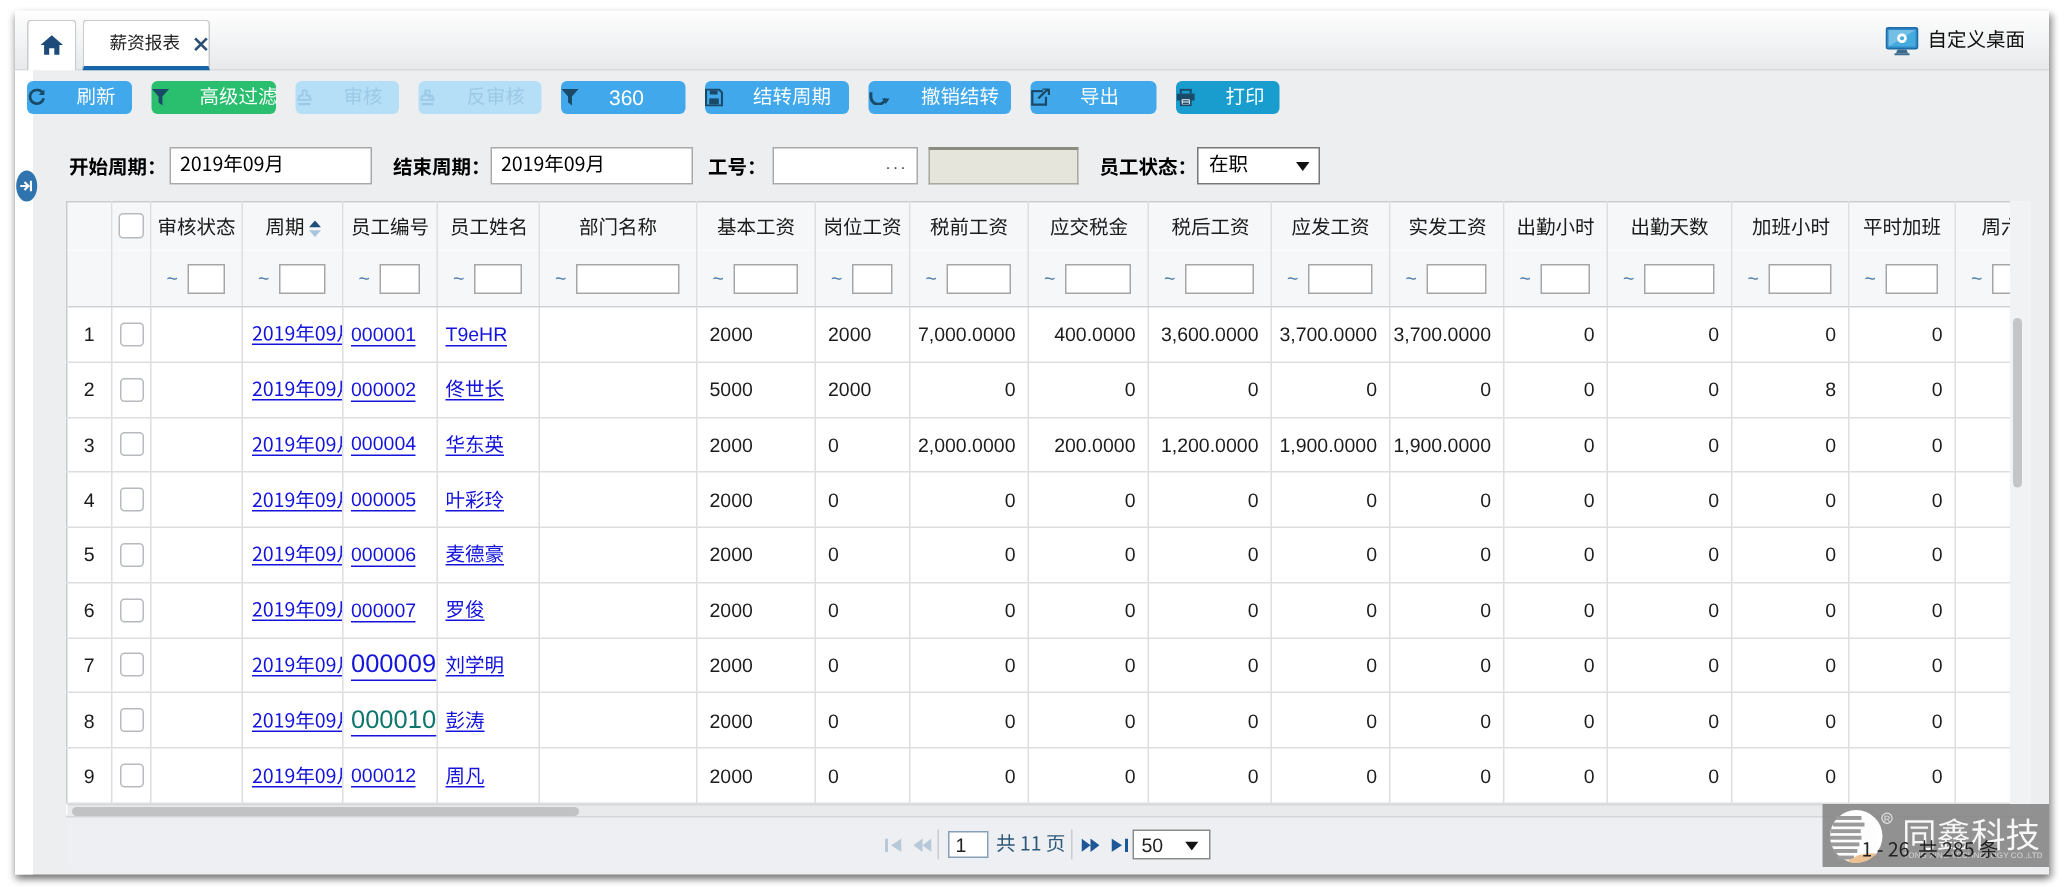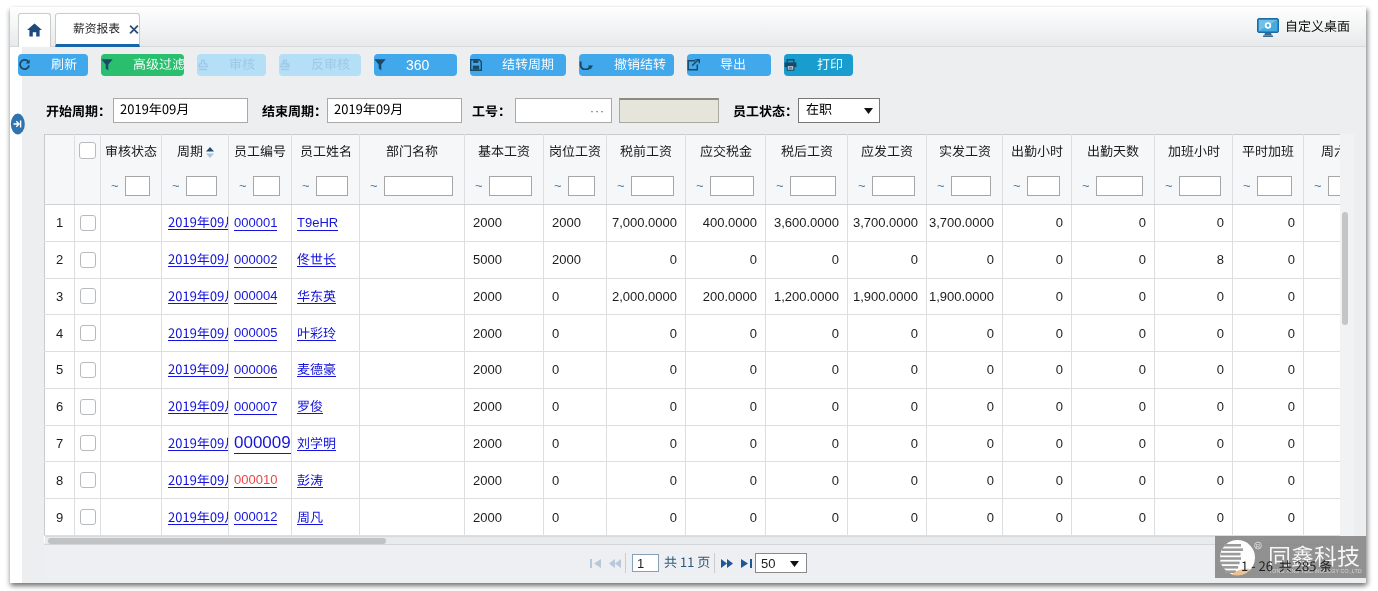--- a/index.html
+++ b/index.html
@@ -1343,21 +1343,21 @@
                       <use href="#gr30" x="3220"></use>
                       <use href="#gr39" x="3775"></use>
                       <use href="#gr6708" x="4330"></use>
                     </g>
                   </svg>
                 </span>
               </div>
             </td>
             <td>
               <div class="cell" style="padding-left:5px">
-                <span class="lk" style="color:#ef4444;font-size:13px">000010</span>
+                <span class="lk" style="color:#0f766e;font-size:17px">000010</span>
               </div>
             </td>
             <td>
               <div class="cell" style="padding-left:5px">
                 <span class="lk">
                   <svg width="26" height="17" viewBox="0 0 26 17" style="display:block">
                     <g fill="#1414dc" transform="translate(0,12) scale(0.013000,-0.013000)">
                       <use href="#gr5f6d" x="0"></use>
                       <use href="#gr6d9b" x="1000"></use>
                     </g>

